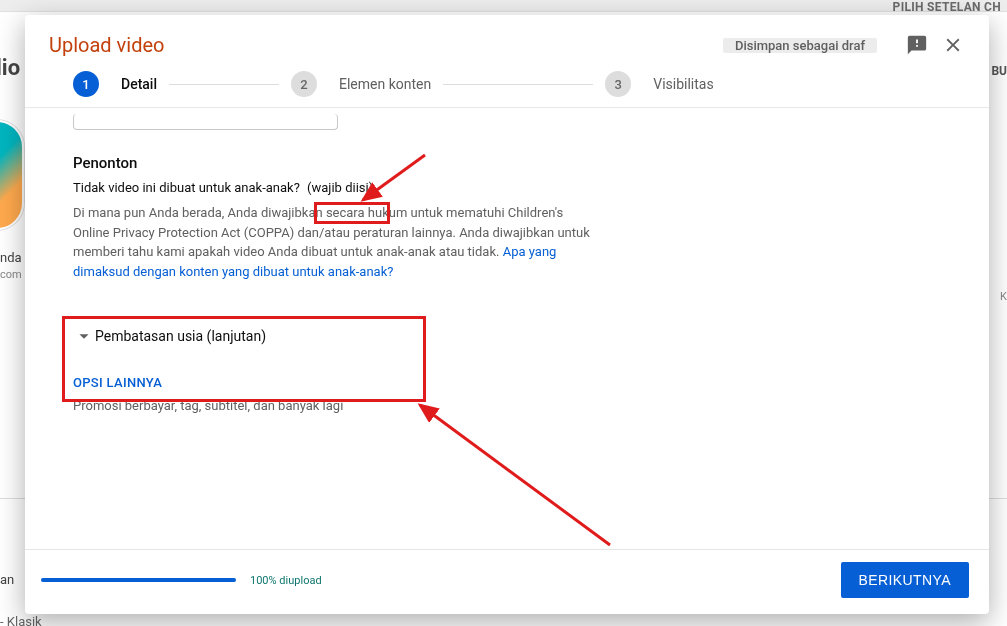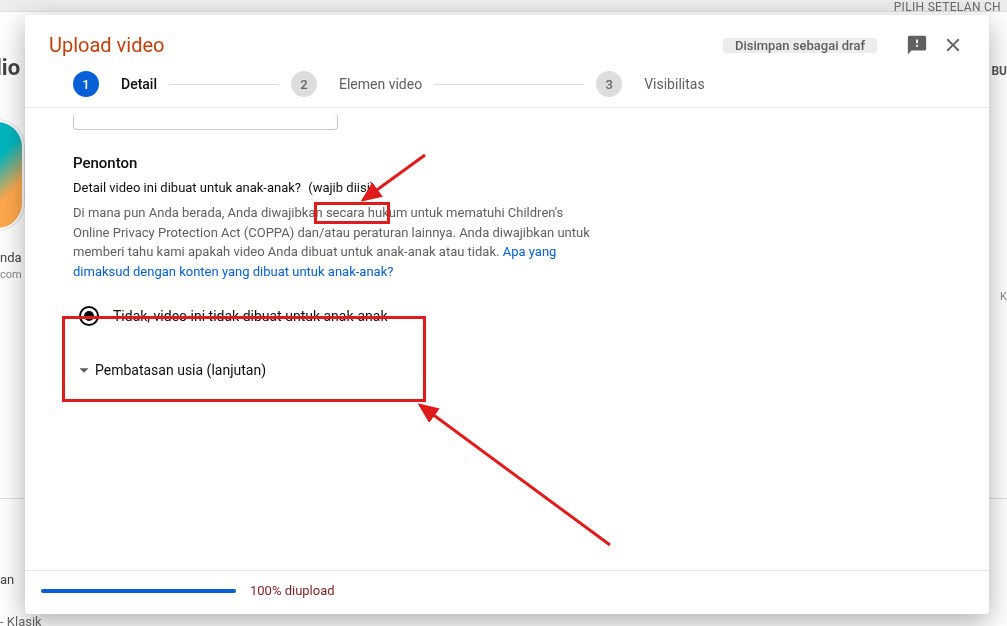--- a/index.html
+++ b/index.html
@@ -1,19 +1,19 @@
 <!DOCTYPE html>
 <html><head>
 <meta charset="utf-8">
 <style>
   * { box-sizing: border-box; margin: 0; padding: 0; }
   body { font-family: Roboto, Arial, sans-serif; background: #f1f1f1; width: 1007px; height: 626px; overflow: hidden; position: relative; color: #0d0d0d; }
   .bg { position:absolute; inset:0; background:#fff; }
   .bg .topgray { position:absolute; top:0; left:0; right:0; height:12px; background:#ededed; border-bottom:1px solid #e0e0e0;}
-  .bg .pilih { position:absolute; top:0; right:6px; font-size:12px; font-weight:400; color:#6b6b6b; letter-spacing:.3px;text-align:right; }
+  .bg .pilih { position:absolute; top:0; right:6px; font-size:12px; font-weight:700; color:#6b6b6b; letter-spacing:.3px;text-align:right; }
   .bg .bu { position:absolute; top:64px; right:0; font-size:12px; font-weight:700; color:#555; }
   .bg .k { position:absolute; top:290px; right:0; font-size:11px; color:#888; }
   .bg .studio { position:absolute; top:55px; left:-4px; font-size:22px; font-weight:700; color:#444; }
   .bg .avatar { position:absolute; top:120px; left:-30px; width:54px; height:110px; border-radius:60px; background:linear-gradient(135deg,#00b5bf 40%,#ffa94d 70%); border:2px solid #fff; box-shadow:0 0 0 1px #ddd;}
   .bg .nda { position:absolute; top:250px; left:0; font-size:13px; color:#444; }
   .bg .com { position:absolute; top:268px; left:0; font-size:11px; color:#888; }
   .bg .an  { position:absolute; top:572px; left:0; font-size:13px; color:#444;}
   .bg .klasik{position:absolute; top:614px; left:0; font-size:13px; color:#666;}
   .bg .bar { position:absolute; left:0; right:0; top:498px; height:1px; background:#ddd;}
 
@@ -66,21 +66,21 @@
   .info-row.first{ display:flex; align-items:flex-start; gap:10px;}
   .info-lbl{ font-size:12px; color:#606060; margin-bottom:4px;}
   .info-val{ font-size:14px;}
   .link{ color:#065fd4; word-break:break-all; text-decoration:none;}
   .copy{ margin-left:auto; color:#606060; cursor:pointer;}
   .copy svg{width:22px;height:22px;fill:currentColor;}
 
   .footer{ border-top:1px solid #e5e5e5; padding:12px 20px 16px 16px; display:flex; align-items:center; gap:14px;}
   .progress-track{ width:195px; height:4px; background:#ddd; border-radius:3px; position:relative; overflow:hidden;}
   .progress-fill{ position:absolute; inset:0; background:#065fd4;}
-  .progress-text{ font-size:13px; color:#7f1d1d;}
+  .progress-text{ font-size:11px; color:#0f766e;}
   .spacer{flex:1;}
   .next-btn{ background:#065fd4; color:#fff; border:none; font-size:14px; font-weight:500; letter-spacing:.4px; padding:10px 18px; border-radius:2px; cursor:pointer;}
 
   
   .anno{ position:absolute; pointer-events:none; }
   .anno.box{ border:3px solid #e01b1b; }
 </style>
 </head>
 <body>
 
@@ -116,71 +116,72 @@
   </div>
 
   <div class="stepper">
     <div class="step active">
       <div class="circle">1</div>
       <div class="lbl">Detail</div>
     </div>
     <div class="line"></div>
     <div class="step">
       <div class="circle">2</div>
-      <div class="lbl">Elemen video</div>
+      <div class="lbl">Elemen konten</div>
     </div>
     <div class="line wide"></div>
     <div class="step">
       <div class="circle">3</div>
       <div class="lbl">Visibilitas</div>
     </div>
   </div>
 
   <div class="body">
     <div class="scroll">
       <div class="trunc-field"></div>
 
       <div class="columns">
         <div class="left">
           <h3 class="section">Penonton</h3>
 
           <div class="q-row">
-            <span>Detail video ini dibuat untuk anak-anak? </span><span class="wajib">(wajib diisi)</span>
+            <span>Tidak video ini dibuat untuk anak-anak? </span><span class="wajib">(wajib diisi)</span>
           </div>
 
           <p class="desc">
             <span>Di mana pun Anda berada, Anda diwajibkan secara hukum untuk mematuhi Children's Online Privacy Protection Act (COPPA) dan/atau peraturan lainnya. Anda diwajibkan untuk memberi tahu kami apakah video Anda dibuat untuk anak-anak atau tidak. </span><a href="#">Apa yang dimaksud dengan konten yang dibuat untuk anak-anak?</a>
           </p>
 
           <div class="radio-group">
-            <div class="radio-row">
-              <span class="radio sel"></span>
-              <span>Tidak, video ini tidak dibuat untuk anak-anak</span>
-            </div>
           </div>
 
           <div class="expander">
             <svg class="chev" viewBox="0 0 24 24">
                 <path d="M7 10l5 5 5-5z"></path>
               </svg>
             <span>Pembatasan usia (lanjutan)</span>
           </div>
 
+          <div style="margin-top:28px;">
+            <div class="more-link">OPSI LAINNYA</div>
+            <div class="more-sub">Promosi berbayar, tag, subtitel, dan banyak lagi</div>
+          </div>
         </div>
 
       </div>
     </div>
   </div>
 
   <div class="footer">
     <div class="progress-track">
       <div class="progress-fill" style="width:100%"></div>
     </div>
     <div class="progress-text">100% diupload</div>
     <div class="spacer"></div>
+    <button class="next-btn">BERIKUTNYA</button>
   </div>
 </div>
 
 <div class="anno box" style="top:202px; left:314px; width:76px; height:22px;"></div>
 <div class="anno box" style="top:316px; left:62px; width:364px; height:86px;"></div>
 <svg class="anno" style="top:150px; left:355px;" width="80" height="60">
   <defs>
       <marker id="ah1" markerWidth="8" markerHeight="8" refX="6" refY="3" orient="auto">
         <path d="M0,0 L7,3 L0,6 Z" fill="#e01b1b"></path>
       </marker>

